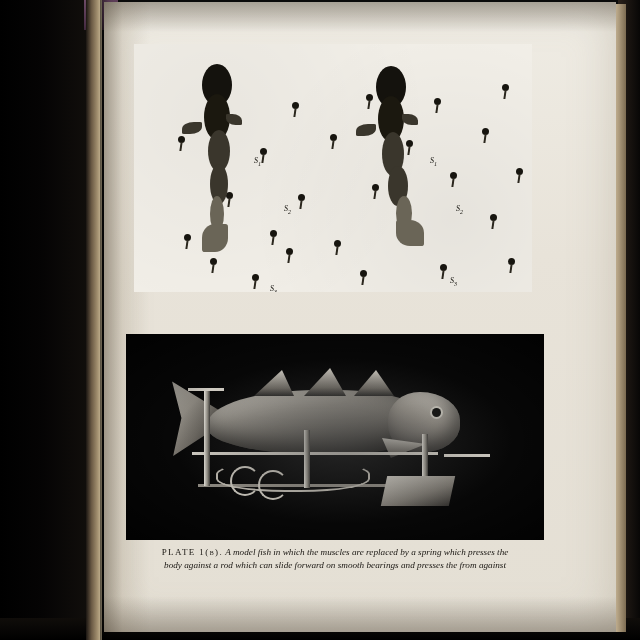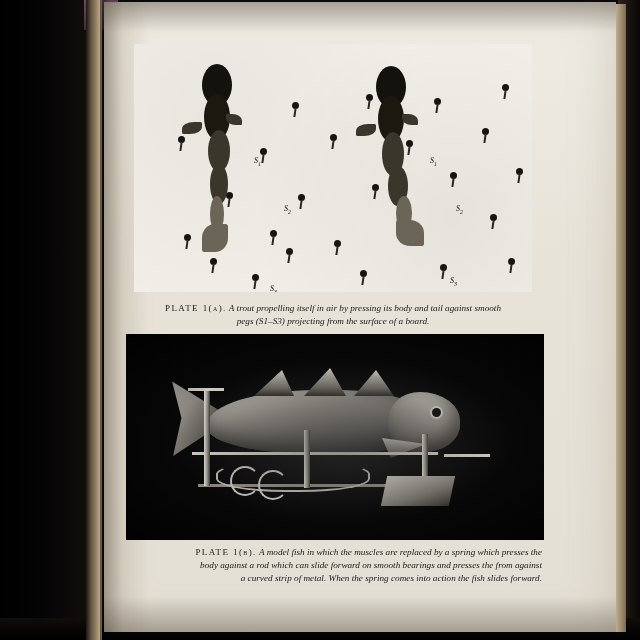--- a/index.html
+++ b/index.html
@@ -258,21 +258,21 @@
     font-style: normal;
     font-variant: small-caps;
     letter-spacing: 1.4px;
     font-size: 9px;
   }
   .caption.cap-a {
     left: 36px; top: 300px; width: 386px;
   }
   .caption.cap-b {
     left: 24px; top: 544px; width: 414px;
-    text-align: right;
+    text-align: center;
   }
   .caption.cap-b .l { display: block; }
 </style>
 </head>
 <body>
 
 <div id="page">
 
   <div class="backdrop-left"></div>
   <div class="backdrop-right"></div>
@@ -339,25 +339,20 @@
         <div class="seg pale" style="left:34px; top:130px; width:16px; height:34px;"></div>
         <div class="seg pale" style="left:34px; top:154px; width:28px; height:26px; border-radius:10% 50% 10% 50%;"></div>
         <div class="seg mid" style="left:-6px; top:58px; width:20px; height:12px; border-radius:60% 10% 60% 10%;"></div>
         <div class="seg mid" style="left:40px; top:48px; width:16px; height:11px; border-radius:10% 60% 10% 60%;"></div>
       </div>
       <div class="fish-label" style="left:296px; top:112px;">S<sub>1</sub></div>
       <div class="fish-label" style="left:322px; top:160px;">S<sub>2</sub></div>
       <div class="fish-label" style="left:316px; top:232px;">S<sub>3</sub></div>
     </div>
 
-    <div class="caption cap-a">
-      <span class="plate-label">PLATE 1(a).</span>
-      <span>A trout propelling itself in air by pressing its body and tail against smooth</span><br>
-      <span>pegs (S1–S3) projecting from the surface of a board.</span>
-    </div>
 
     <div class="plate-b">
       <div class="model-tail"></div>
       <div class="model-body"></div>
       <div class="model-head"></div>
       <div class="model-eye"></div>
 
       <div class="fin d1"></div>
       <div class="fin d2"></div>
       <div class="fin d3"></div>
@@ -376,17 +371,16 @@
       <div class="rig-bar" style="left:318px; top:120px; width:46px; height:3px;"></div>
       <div class="vign"></div>
     </div>
 
     <div class="caption cap-b">
       <span class="l">
         <span class="plate-label">PLATE 1(b).</span>
         <span>A model fish in which the muscles are replaced by a spring which presses the</span>
       </span>
       <span class="l">body against a rod which can slide forward on smooth bearings and presses the from against</span>
-      <span class="l">a curved strip of metal. When the spring comes into action the fish slides forward.</span>
     </div>
 
   </div>
 </div>
 
 </body></html>

